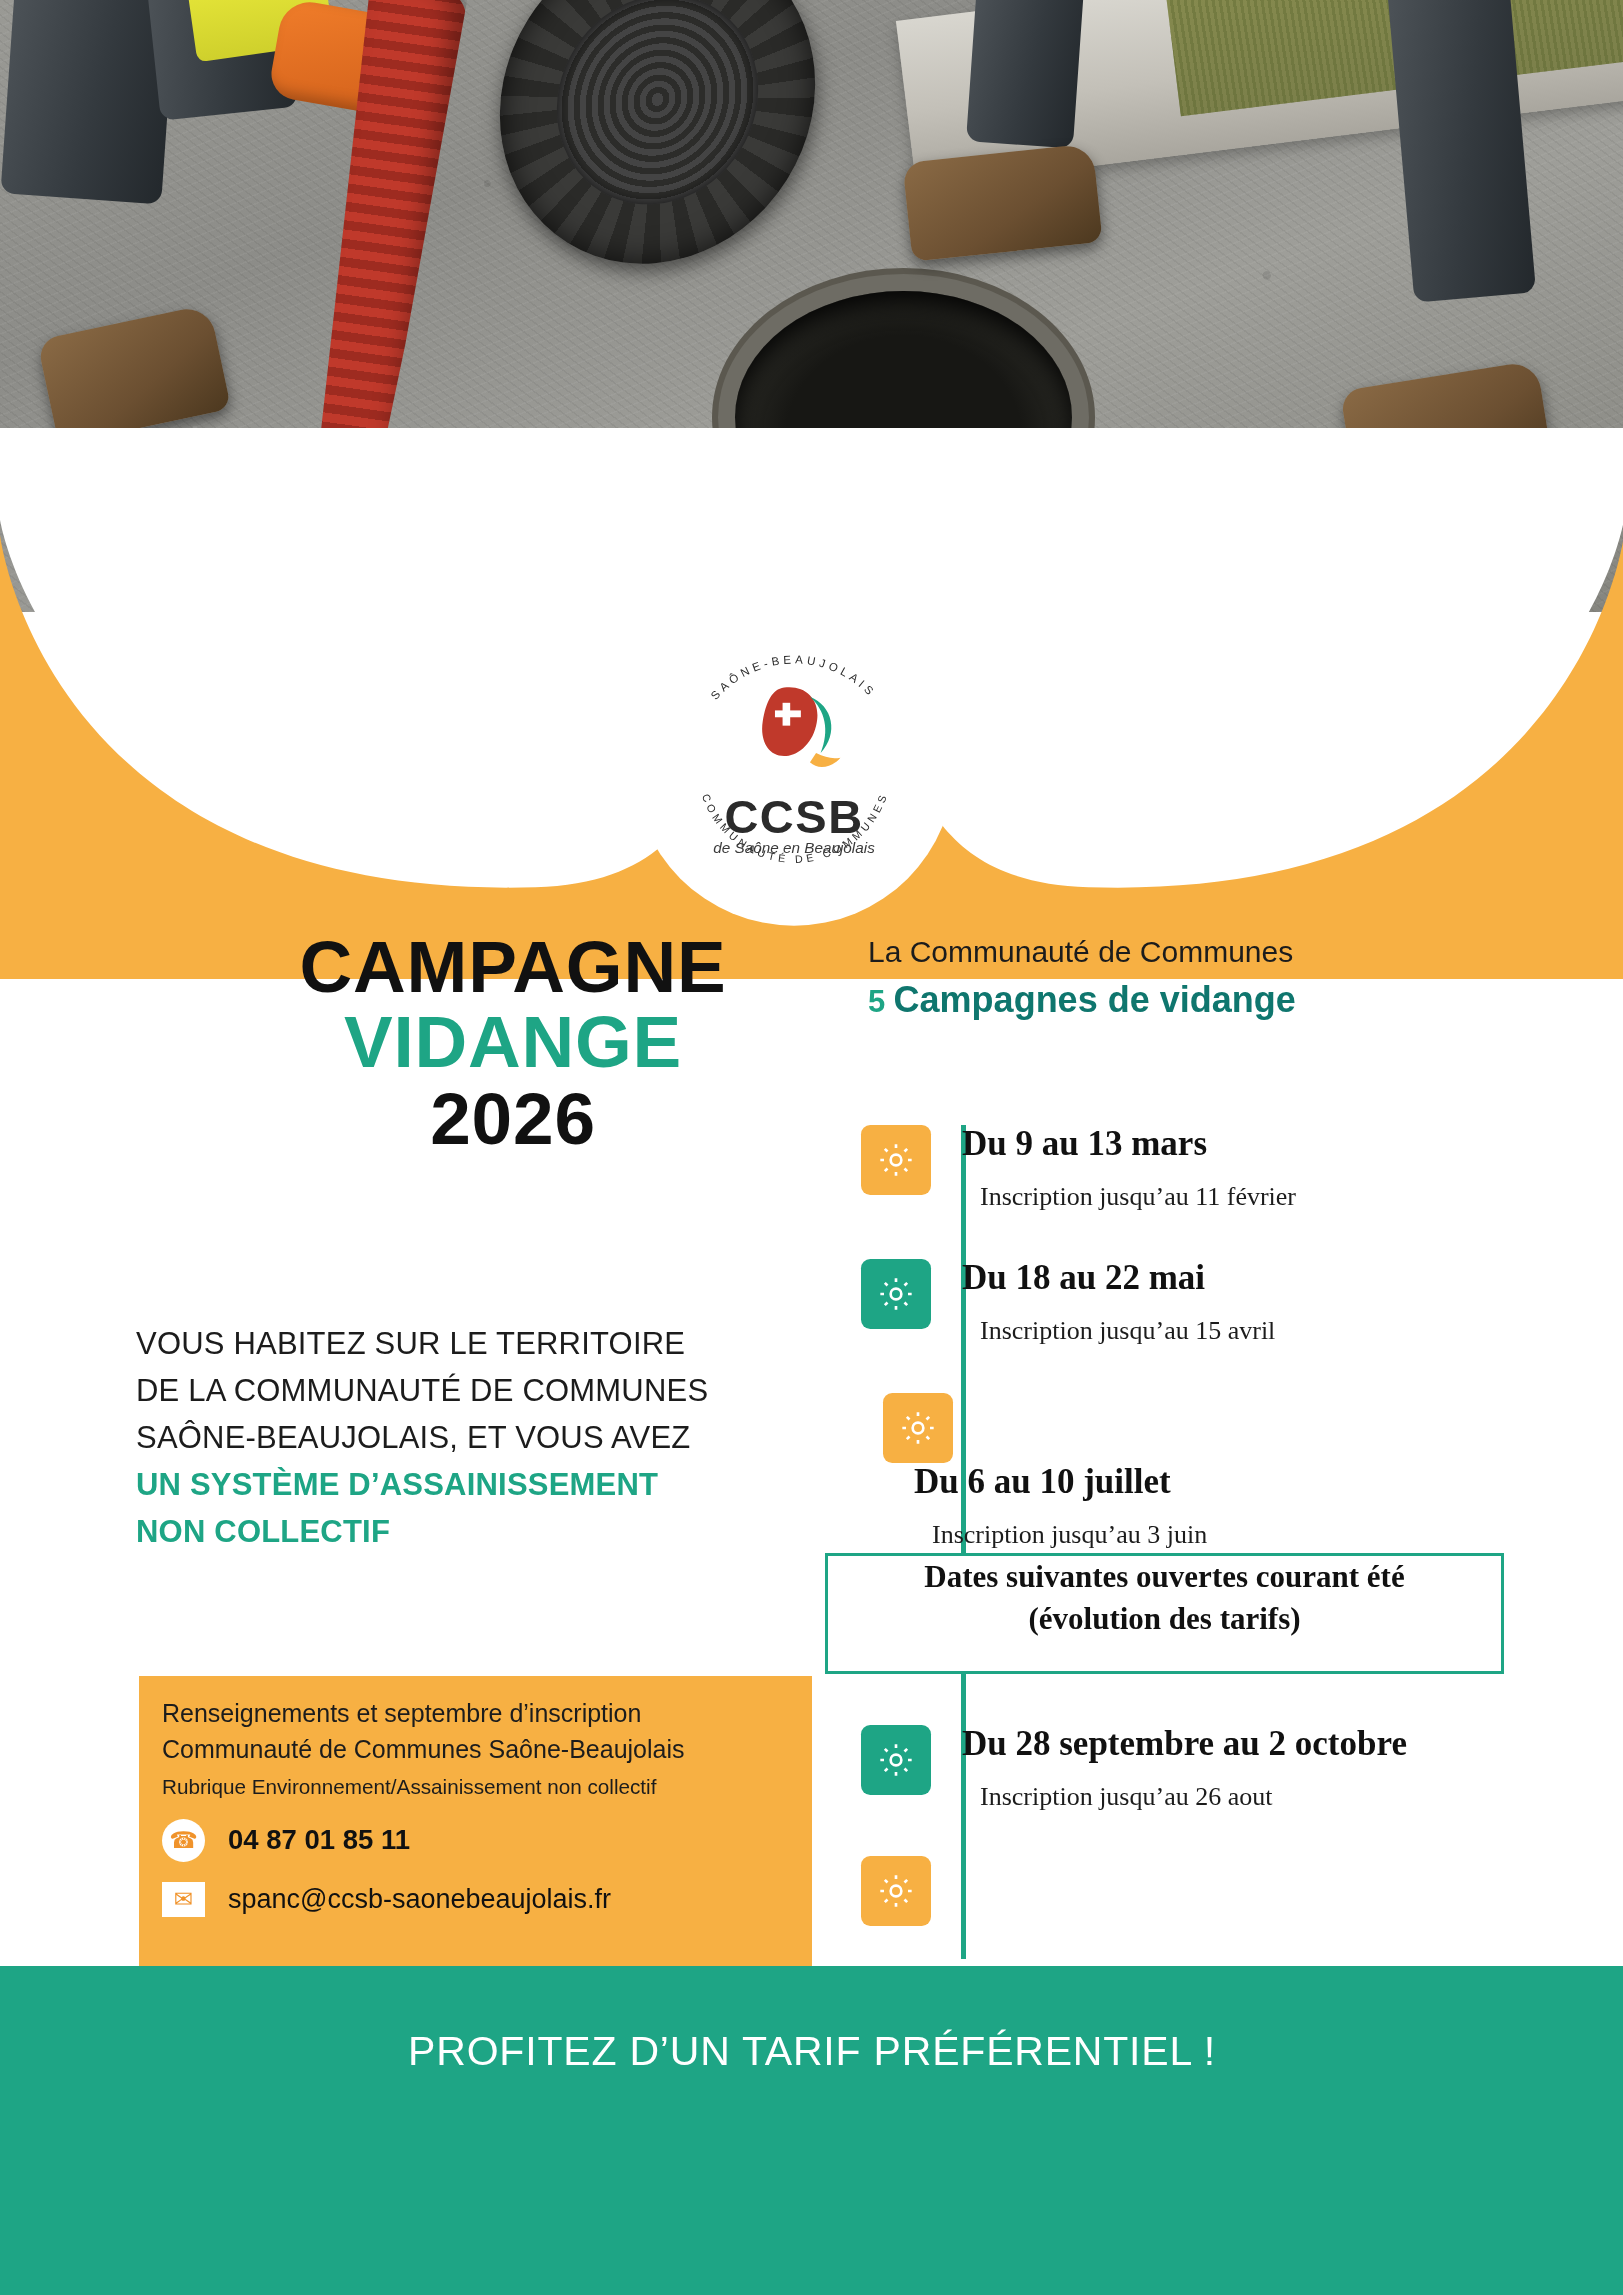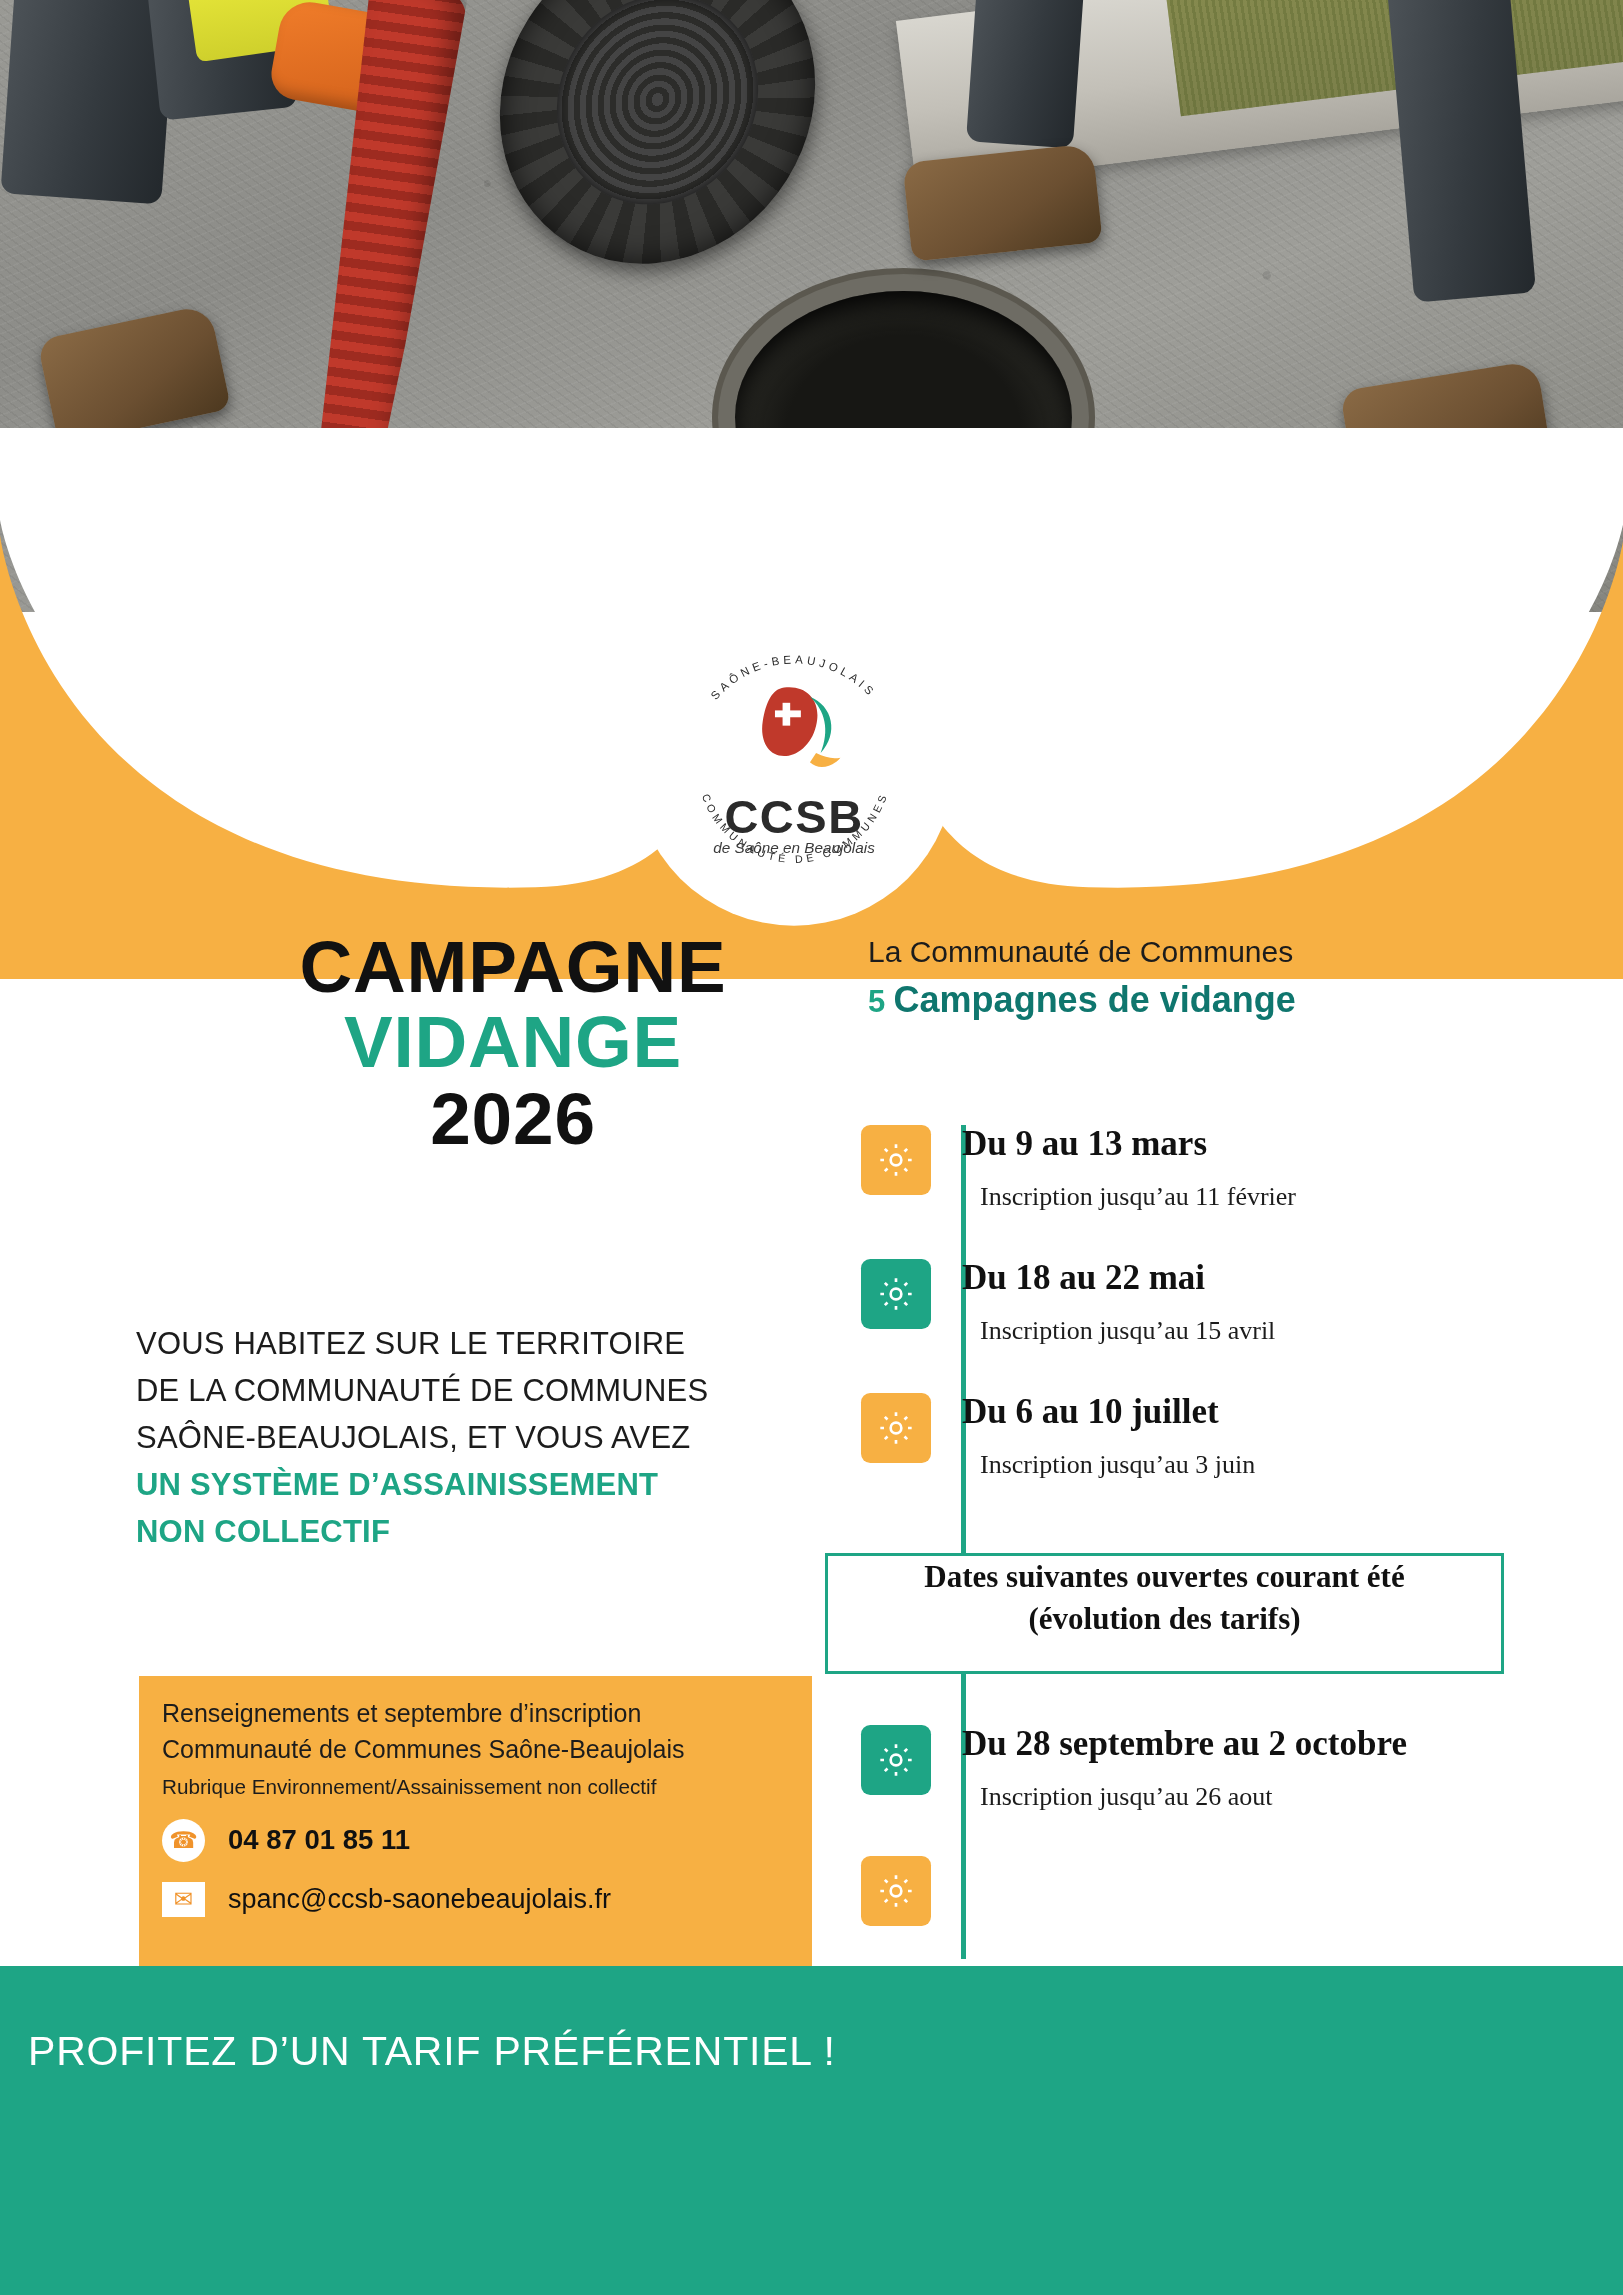--- a/index.html
+++ b/index.html
@@ -274,24 +274,24 @@
   }
 
   
   .footer {
     position:absolute; left:0; top: 1966px;
     width: 1624px; height: 329px;
     background:#1ea585;
   }
   .footer-text {
     position:absolute; left:0; right:0; top: 2028px;
+    text-align:center;
     color:#ffffff;
     font-size: 41px;
     letter-spacing: 0.8px;
-    margin-left: 28px;
   }
 </style>
 </head>
 <body>
 
 <div id="poster">
 
   <div class="photo">
     <div class="asphalt"></div>
     <div class="curb"></div>
@@ -401,21 +401,21 @@
         <circle cx="12" cy="12" r="3.2"></circle>
         <path d="M12 2.6v2.2M12 19.2v2.2M2.6 12h2.2M19.2 12h2.2M5.3 5.3l1.6 1.6M17.1 17.1l1.6 1.6M18.7 5.3l-1.6 1.6M6.9 17.1l-1.6 1.6"></path>
       </svg>
     </div>
     <div class="texts">
       <div class="d-title">Du 18 au 22 mai</div>
       <div class="d-sub">Inscription jusqu’au 15 avril</div>
     </div>
   </div>
 
-  <div class="ev" style="left:861px; top:1393px;">
+  <div class="ev" style="left:883px; top:1393px;flex-direction:column;">
     <div class="badge orange">
       <svg width="40" height="40" viewBox="0 0 24 24" fill="none" stroke="#ffffff" stroke-width="1.6">
         <circle cx="12" cy="12" r="3.2"></circle>
         <path d="M12 2.6v2.2M12 19.2v2.2M2.6 12h2.2M19.2 12h2.2M5.3 5.3l1.6 1.6M17.1 17.1l1.6 1.6M18.7 5.3l-1.6 1.6M6.9 17.1l-1.6 1.6"></path>
       </svg>
     </div>
     <div class="texts">
       <div class="d-title">Du 6 au 10 juillet</div>
       <div class="d-sub">Inscription jusqu’au 3 juin</div>
     </div>

